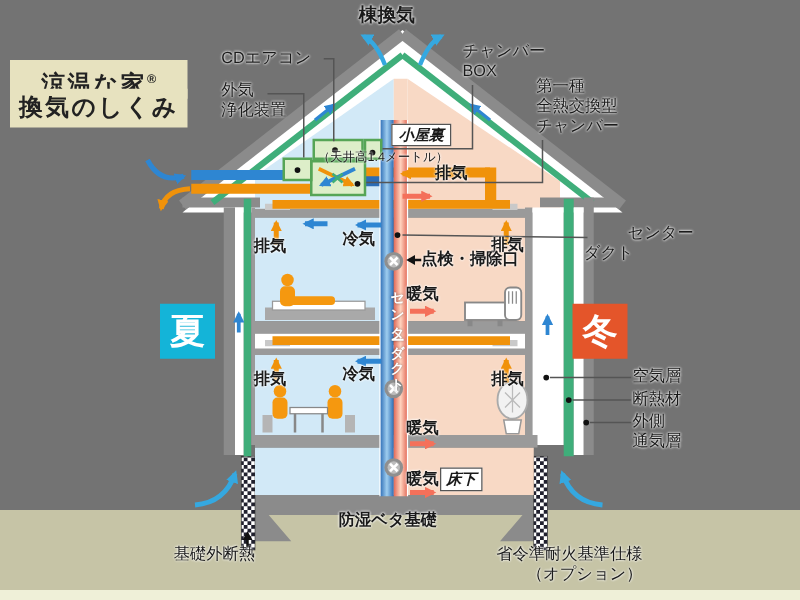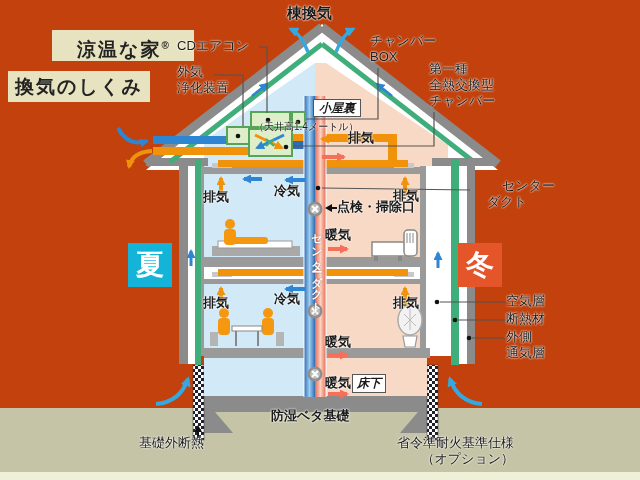--- a/index.html
+++ b/index.html
@@ -1,18 +1,18 @@
 <!DOCTYPE html>
 <html><head>
 <meta charset="utf-8">
 <style>
   html,body{margin:0;padding:0;}
   .stage{
     position:relative;width:640px;height:480px;overflow:hidden;
-    background:#c2410c;
+    background:#737373;
     font-family:"Liberation Sans","DejaVu Sans",sans-serif;
     color:#1a1a1a;
   }
   .stage svg{position:absolute;left:0;top:0;}
   .lbl{position:absolute;font-size:13px;line-height:1.1;white-space:nowrap;
        text-shadow:0 0 2px #fff,0 0 2px #fff;}
   .bold{font-weight:bold;}
   .small{font-size:10px;}
   .titlebox{
     position:absolute;left:8px;width:142px;height:31px;
@@ -265,21 +265,21 @@
   <g fill="#111">
     <circle cx="318" cy="188" r="2.3"></circle>
     <circle cx="437" cy="302" r="2.3"></circle>
     <circle cx="455" cy="320" r="2.3"></circle>
     <circle cx="469" cy="338" r="2.3"></circle>
   </g>
 </svg>
 
 <div class="lbl bold" style="left:287px;top:5px;font-size:15px;">棟換気</div>
 
-<div class="titlebox" style="top:30px;margin-left:44px;"><span>涼温な家</span><sup>®</sup></div>
+<div class="titlebox" style="top:48px;"><span>涼温な家</span><sup>®</sup></div>
 <div class="titlebox" style="top:71px;">換気のしくみ</div>
 
 <div class="lbl" style="left:177px;top:39px;">CDエアコン</div>
 <div class="lbl" style="left:177px;top:65px;">外気</div>
 <div class="lbl" style="left:177px;top:81px;">浄化装置</div>
 <div class="lbl" style="left:370px;top:34px;">チャンバー</div>
 <div class="lbl" style="left:370px;top:50px;">BOX</div>
 <div class="lbl" style="left:429px;top:62px;">第一種</div>
 <div class="lbl" style="left:429px;top:78px;">全熱交換型</div>
 <div class="lbl" style="left:429px;top:94px;">チャンバー</div>
@@ -296,21 +296,21 @@
 <div class="lbl bold" style="left:274px;top:292px;">冷気</div>
 <div class="lbl bold" style="left:393px;top:296px;">排気</div>
 <div class="lbl bold" style="left:325px;top:335px;">暖気</div>
 <div class="lbl bold" style="left:325px;top:376px;">暖気</div>
 <div class="whitebox" style="left:352px;top:374px;width:32px;height:17px;line-height:17px;">床下</div>
 
 <div class="season" style="left:128px;top:243px;background:#14b4d8;">夏</div>
 <div class="season" style="left:458px;top:243px;background:#e4552a;">冬</div>
 
 <div class="lbl" style="left:467px;top:179px;margin-left:35px;">センター</div>
-<div class="lbl" style="left:467px;top:195px;padding-left:20px;">ダクト</div>
+<div class="lbl" style="left:467px;top:195px;">ダクト</div>
 <div class="lbl" style="left:506px;top:294px;">空気層</div>
 <div class="lbl" style="left:506px;top:312px;">断熱材</div>
 <div class="lbl" style="left:506px;top:330px;">外側</div>
 <div class="lbl" style="left:506px;top:346px;">通気層</div>
 
 <div class="vtext" style="left:309px;top:226px;height:90px;">センターダクト</div>
 
 <div class="lbl bold" style="left:271px;top:409px;">防湿ベタ基礎</div>
 <div class="lbl" style="left:139px;top:436px;">基礎外断熱</div>
 <div class="lbl rnote" style="left:396px;top:452px;width:118px;">（オプション）</div>

